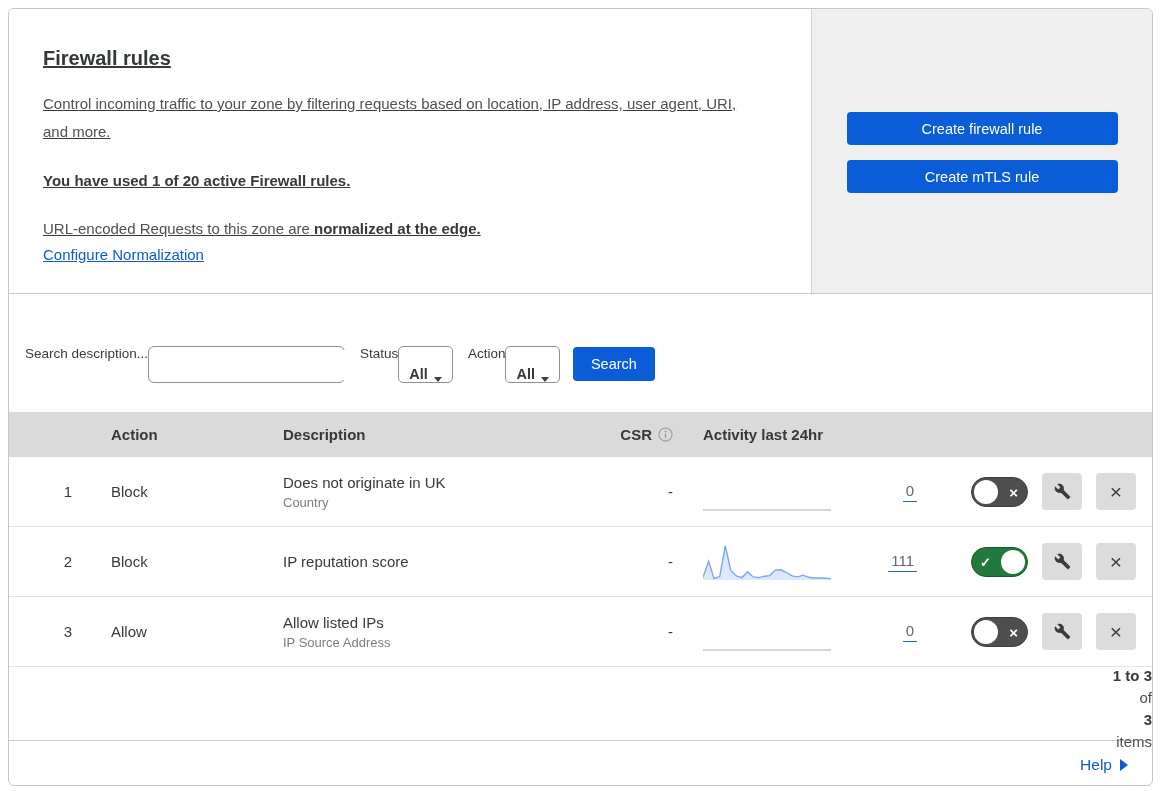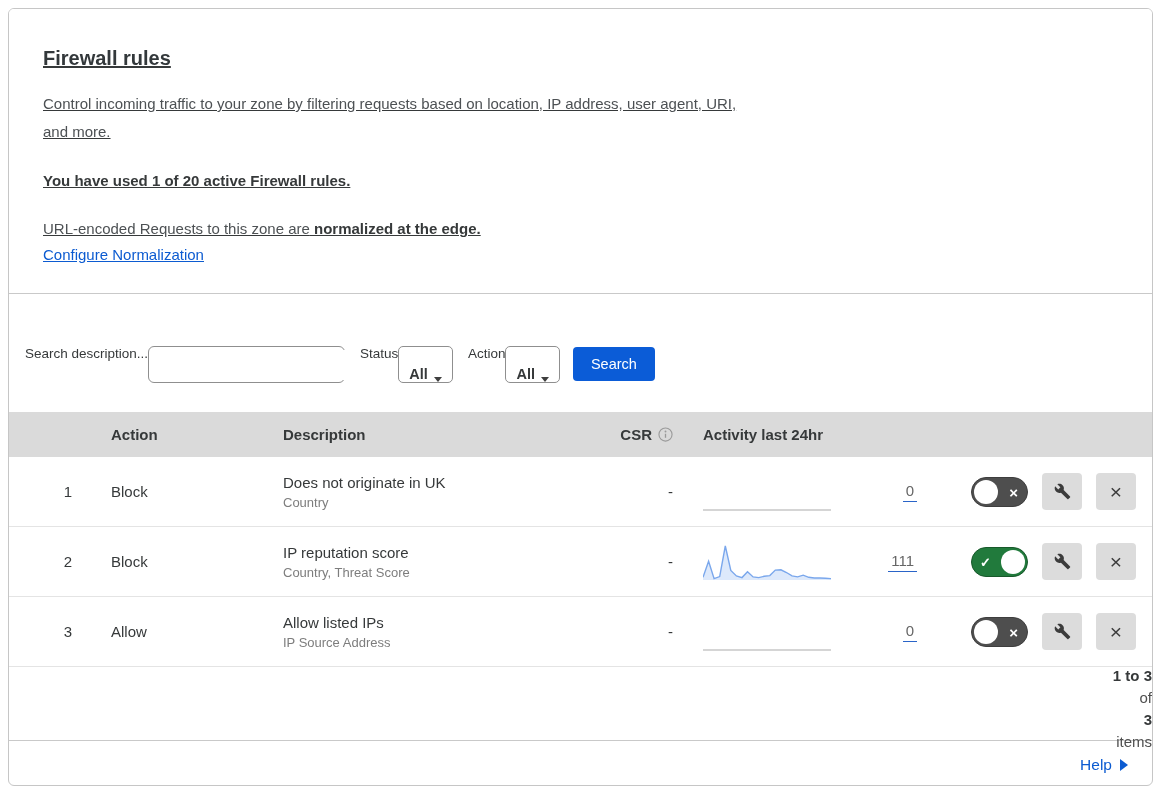--- a/index.html
+++ b/index.html
@@ -93,20 +93,24 @@
     <div class="top-left">
       <h1 class="page-title">Firewall rules</h1>
       <p class="desc">Control incoming traffic to your zone by filtering requests based on location, IP address, user agent, URI, and more.</p>
       <p class="usage">You have used 1 of 20 active Firewall rules.</p>
       <p class="norm">
         <span>URL-encoded Requests to this zone are</span>
         <b>normalized at the edge.</b>
       </p>
       <a class="text-link">Configure Normalization</a>
     </div>
+    <div class="top-right">
+      <button class="btn-primary">Create firewall rule</button>
+      <button class="btn-primary">Create mTLS rule</button>
+    </div>
   </div>
 
   <div class="filter-bar">
     <div class="fgroup">
       <label>Search description...</label>
       <div class="search-box">
         <svg width="15" height="15" viewBox="0 0 16 16">
           <circle cx="6.5" cy="6.5" r="4.6" fill="none" stroke="#333" stroke-width="1.4"></circle>
           <line x1="10" y1="10" x2="14" y2="14" stroke="#333" stroke-width="1.4"></line>
         </svg>
@@ -175,21 +179,20 @@
       </button>
       <button class="icon-btn">×</button>
     </div>
   </div>
 
   <div class="trow rule-row">
     <div class="cell-num">2</div>
     <div class="cell-action">Block</div>
     <div class="cell-desc">
       <div class="rule-title">IP reputation score</div>
-      <div class="rule-criteria">Country, Threat Score</div>
     </div>
     <div class="cell-csr">-</div>
     <div class="cell-activity">
       <svg class="spark" viewBox="0 0 128 44">
           <polygon points="0.0,37.3 5.6,21.3 11.1,38.6 16.7,36.6 22.3,6.0 27.8,30.5 33.4,35.9 39.0,37.6 44.5,31.8 50.1,36.9 55.7,37.6 61.2,36.3 66.8,35.6 72.3,30.1 77.9,29.8 83.5,32.5 89.0,35.9 94.6,36.9 100.2,35.2 105.7,37.3 111.3,38.0 116.9,38.0 122.4,38.3 128.0,38.6 128,40 0,40" fill="#dde9fb"></polygon>
           <polyline points="0.0,37.3 5.6,21.3 11.1,38.6 16.7,36.6 22.3,6.0 27.8,30.5 33.4,35.9 39.0,37.6 44.5,31.8 50.1,36.9 55.7,37.6 61.2,36.3 66.8,35.6 72.3,30.1 77.9,29.8 83.5,32.5 89.0,35.9 94.6,36.9 100.2,35.2 105.7,37.3 111.3,38.0 116.9,38.0 122.4,38.3 128.0,38.6" fill="none" stroke="#7aa7ec" stroke-width="1.4"></polyline>
         </svg>
       <a class="count-link">111</a>
     </div>
     <div class="cell-controls">

